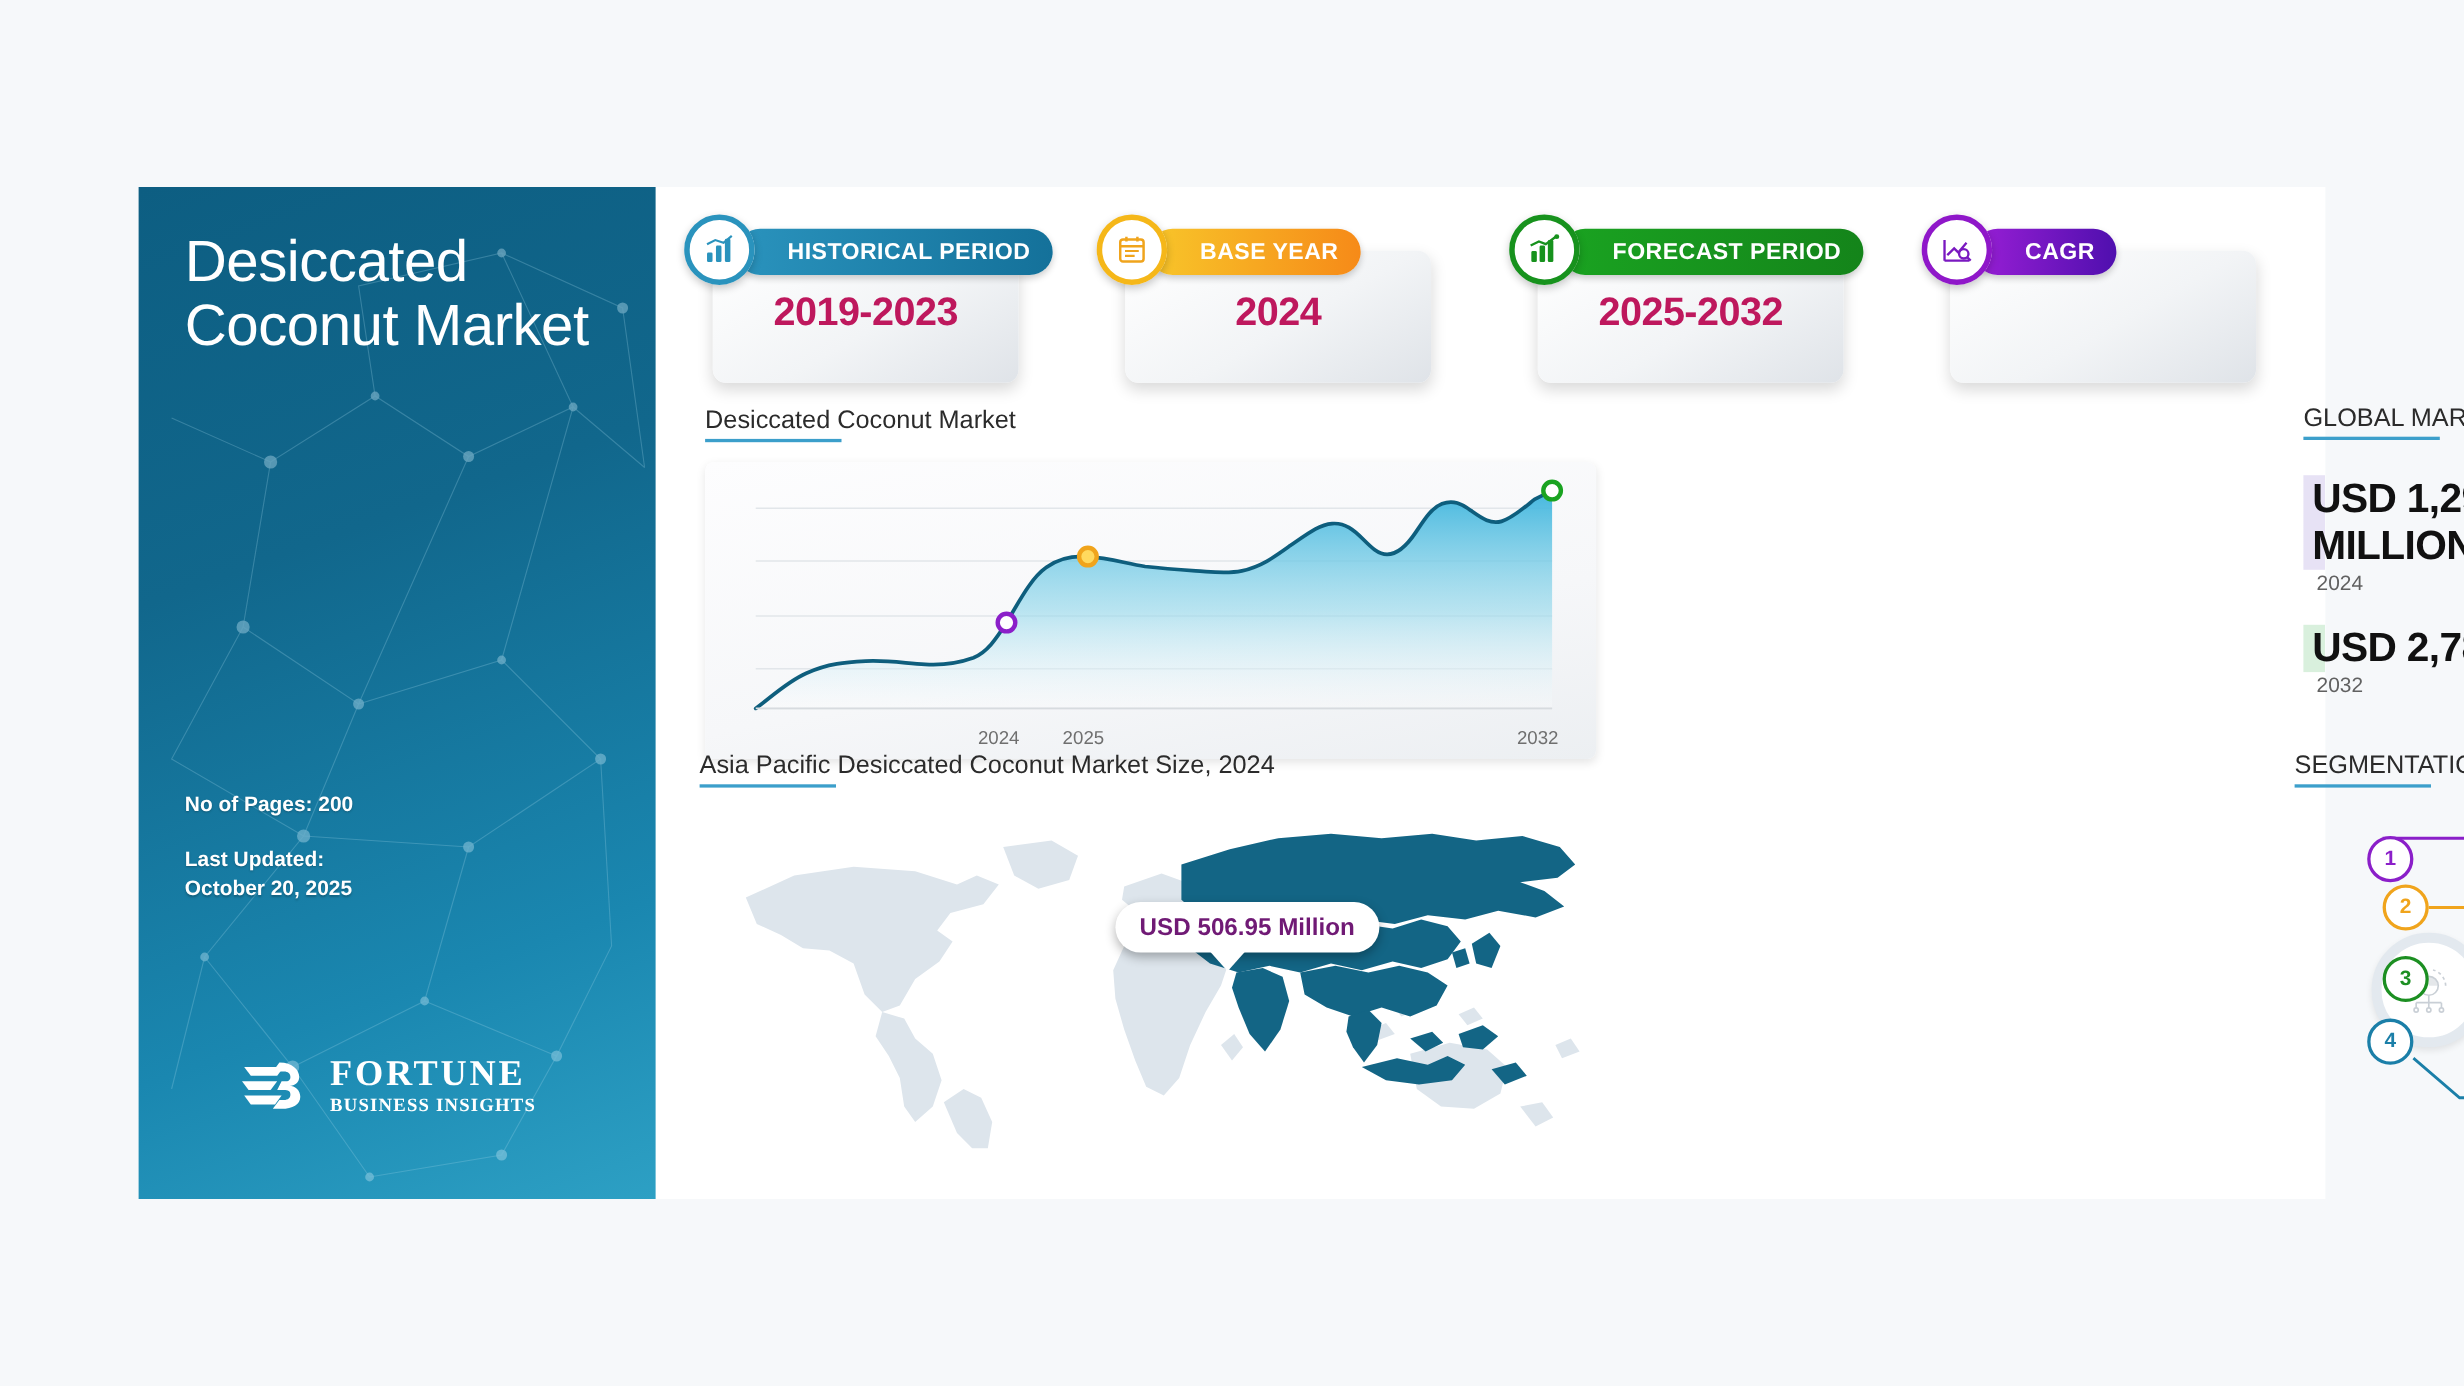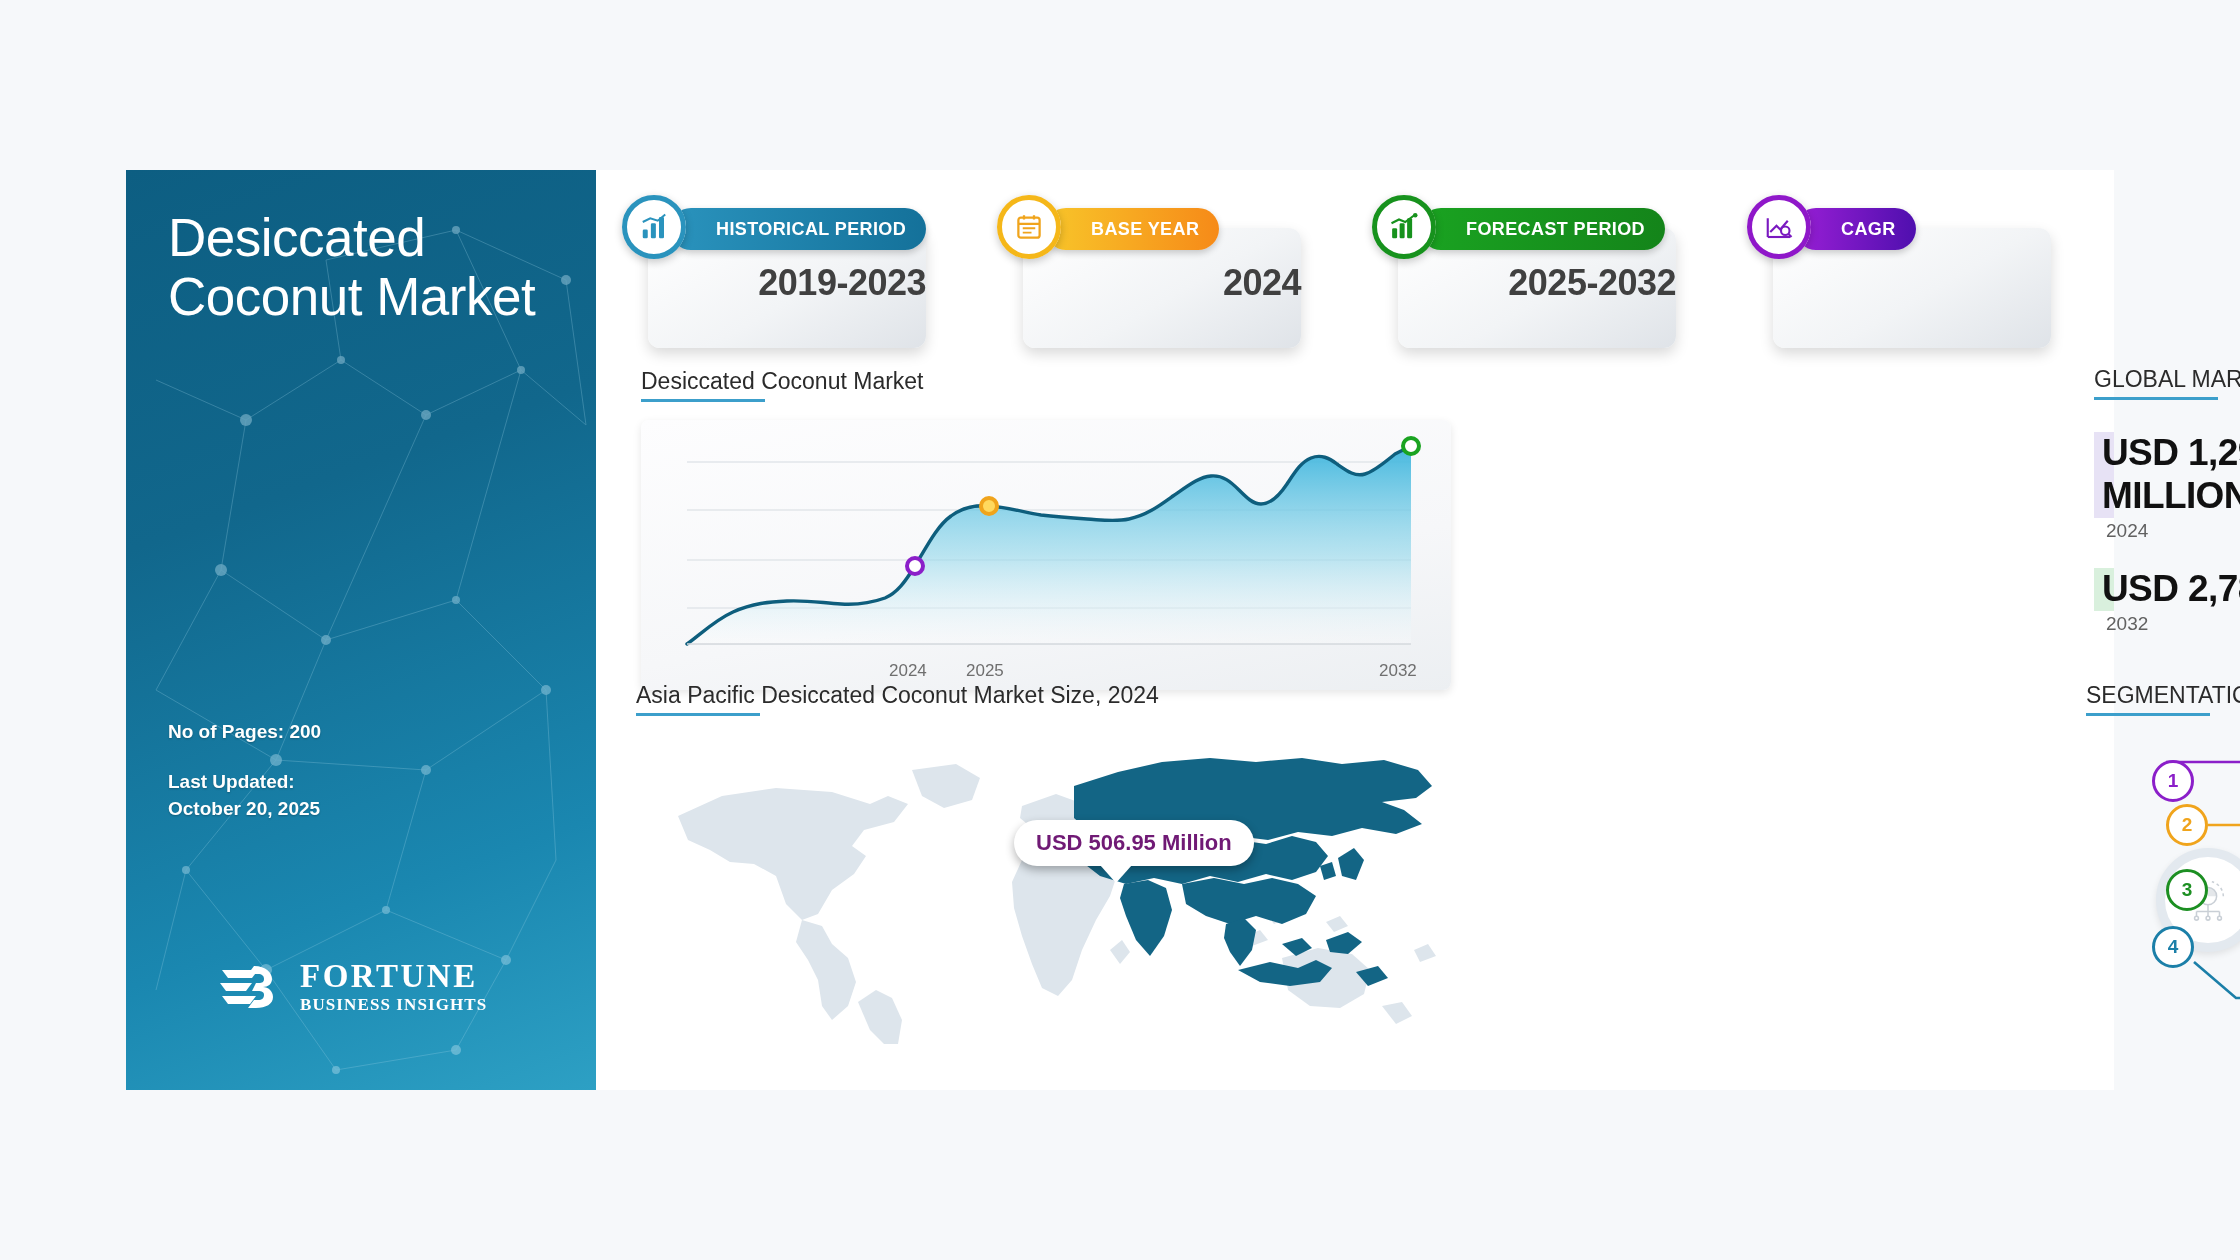--- a/index.html
+++ b/index.html
@@ -125,21 +125,21 @@
   .pill-banner {
     position: absolute;
     left: 54px;
     top: 8px;
     height: 42px;
     border-radius: 21px;
     padding: 0 20px 0 46px;
     display: flex;
     align-items: center;
     color: #ffffff;
-    font-size: 18px;
+    font-size: 21px;
     font-weight: bold;
     letter-spacing: .4px;
     white-space: nowrap;
     box-shadow: 0 3px 7px rgba(0,0,0,.2);
   }
   .pill-badge {
     position: absolute;
     left: 6px;
     top: -5px;
     width: 64px;
@@ -151,24 +151,24 @@
     justify-content: center;
     box-shadow: 0 3px 8px rgba(0,0,0,.22);
     z-index: 3;
   }
   .pill-badge svg { width: 30px; height: 30px; }
   .pill-value {
     position: absolute;
     left: 32px;
     top: 62px;
     width: 278px;
-    text-align: right;
+    text-align: center;
     font-size: 36px;
     font-weight: bold;
-    color: #404040;
+    color: #be185d;
     letter-spacing: -0.5px;
   }
 
   
   .section-heading {
     position: absolute;
     font-size: 23px;
     color: #2b2b2b;
     font-weight: 400;
     padding-bottom: 7px;

